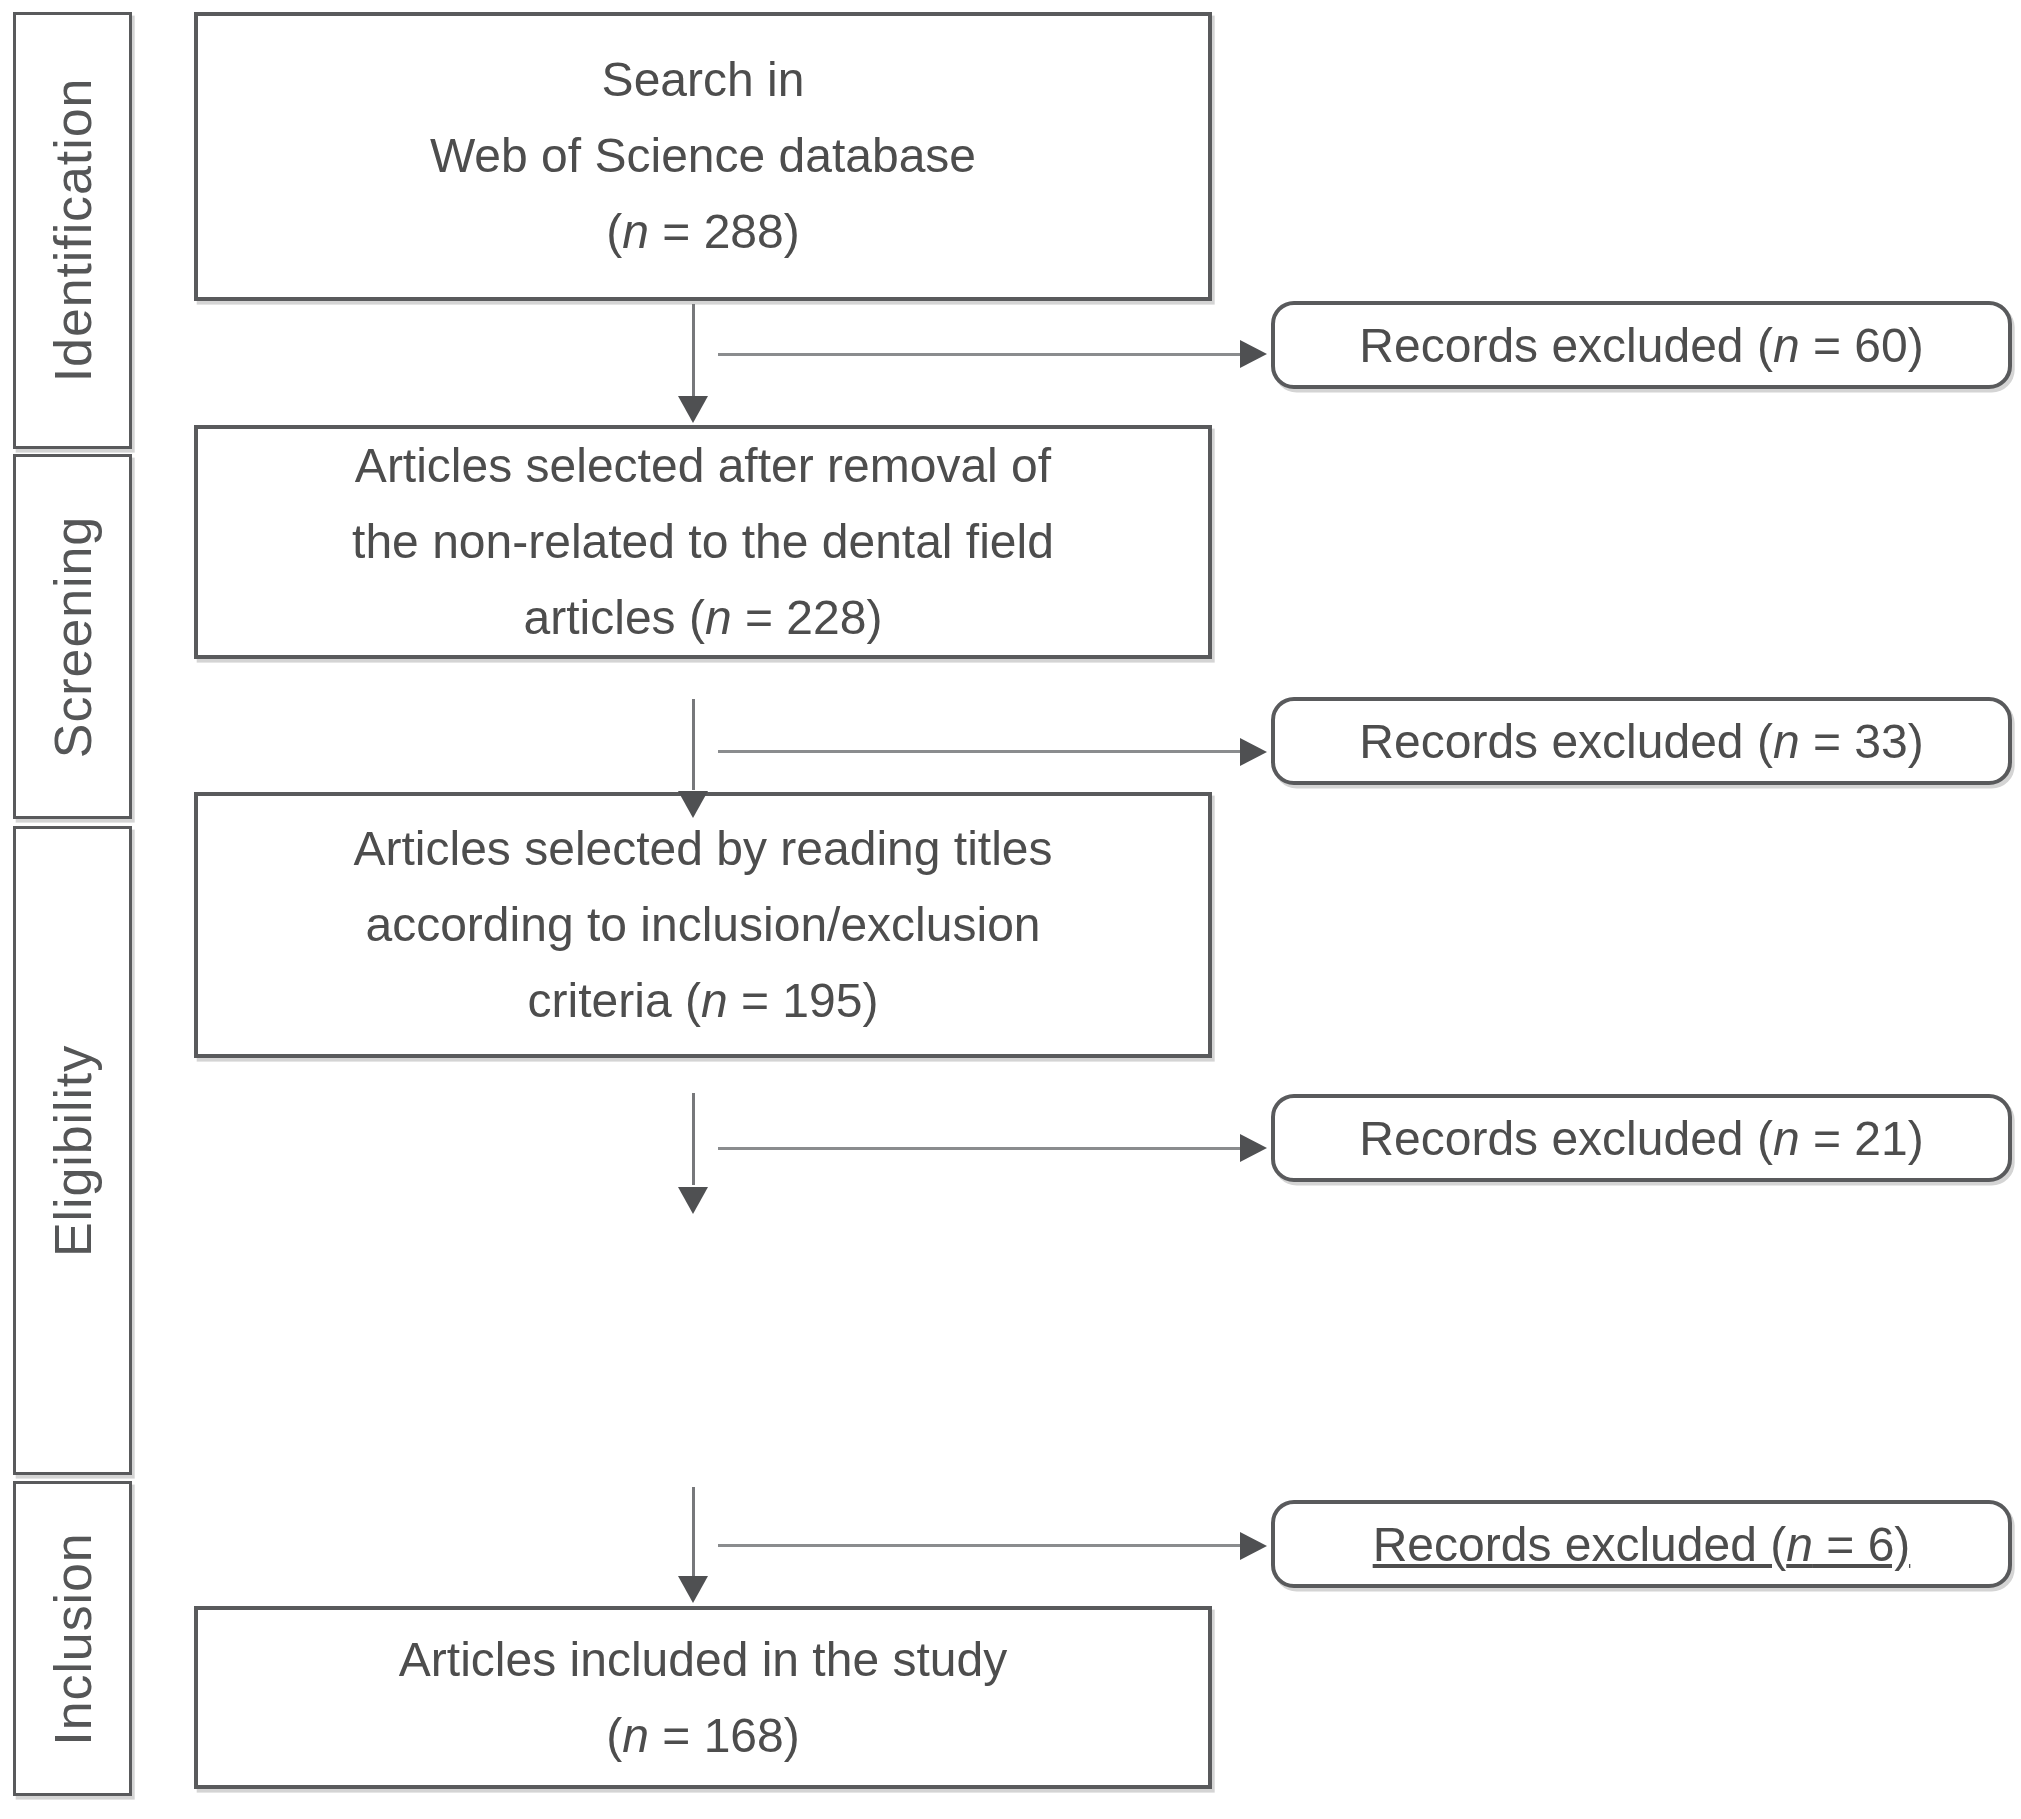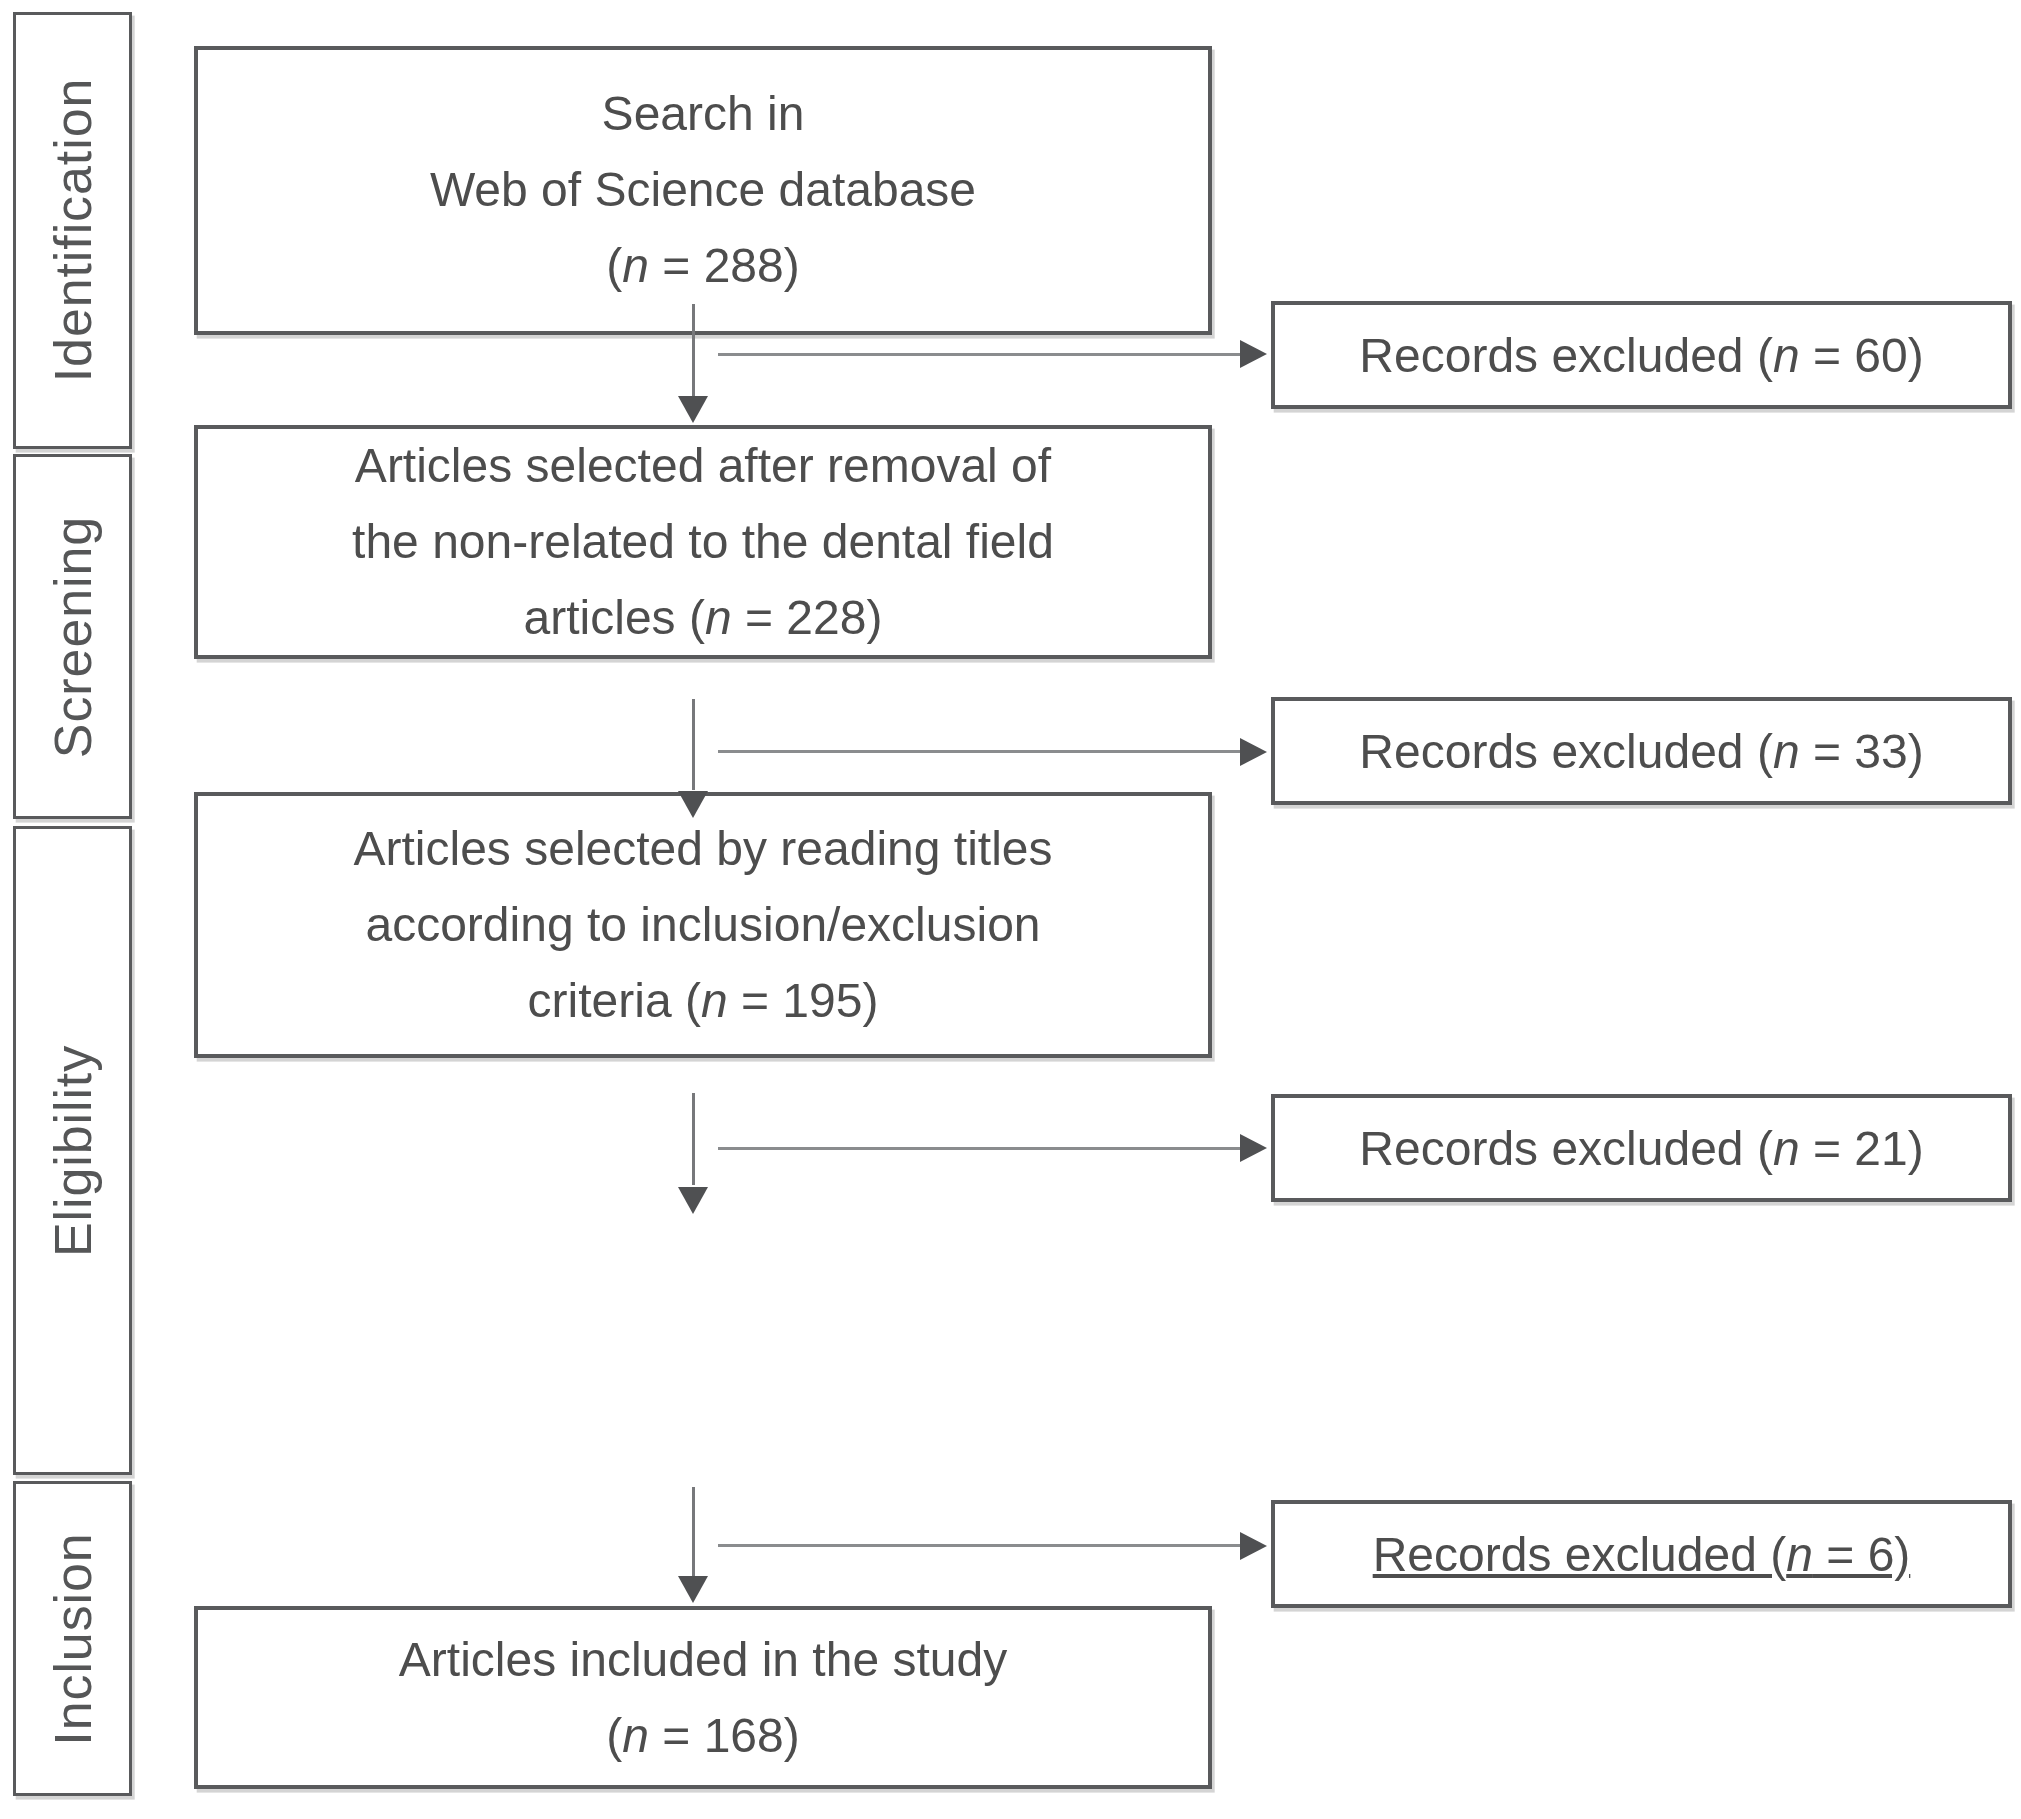--- a/index.html
+++ b/index.html
@@ -46,33 +46,34 @@
 
   
   .flow-box {
     left: 194px;
     width: 1018px;
     flex-direction: column;
     font-size: 48px;
     line-height: 1.58;
     text-align: center;
   }
-  #flow-0 { top: 11.6px;   height: 289px; margin-top: 34px; }
+  #flow-0 { top: 11.6px;   height: 289px; }
   #flow-1 { top: 425px;  height: 234px; }
   #flow-2 { top: 792px;  height: 266px; }
   #flow-3 { top: 1218px; height: 266px; }
   #flow-4 { top: 1606px; height: 183px; }
 
   
   .excl-box {
     left: 1271px;
     width: 741px;
-    height: 108px;
+    height: 88px;
     font-size: 48px;
     text-align: right;
+    border-radius: 23px;
   }
   #excl-0 { top: 301px;  }
   #excl-1 { top: 697px;  }
   #excl-2 { top: 1094px; }
   #excl-3 { top: 1500px; text-decoration: underline; }
 
   .nvar { font-style: italic; }
 
   
   .vstem {

